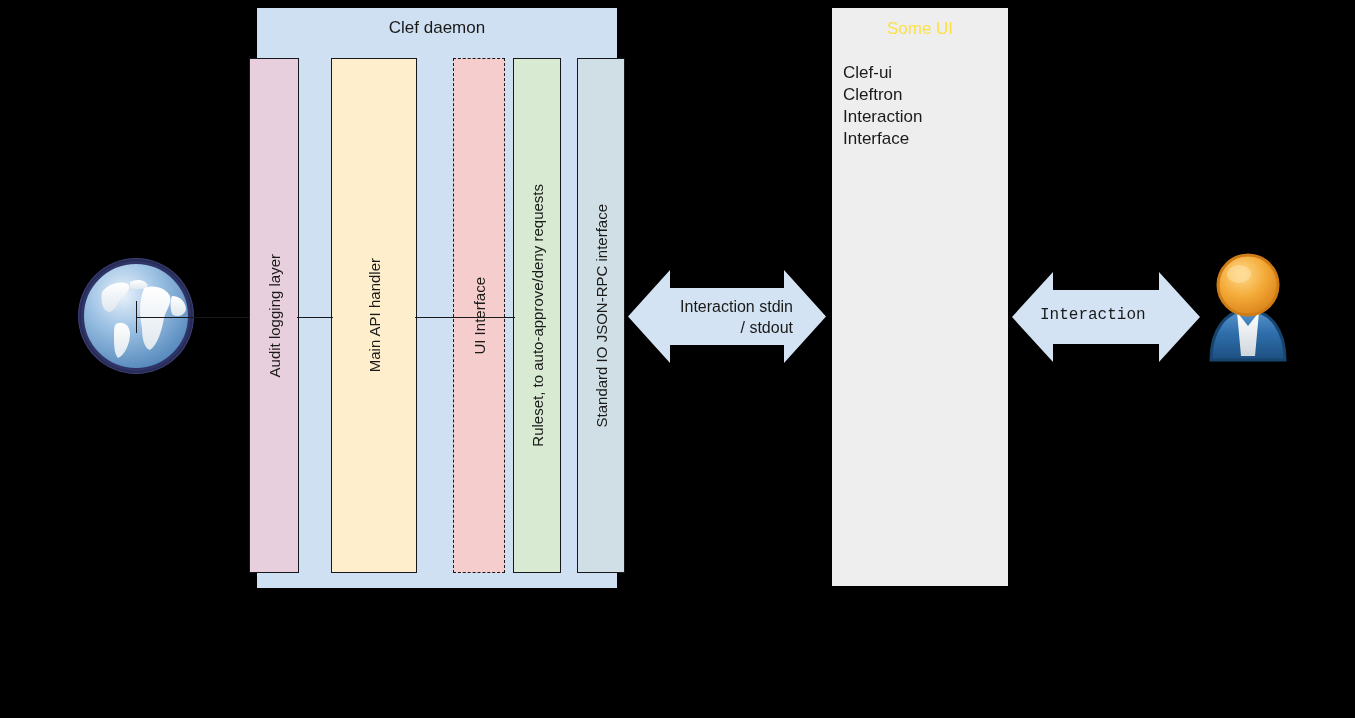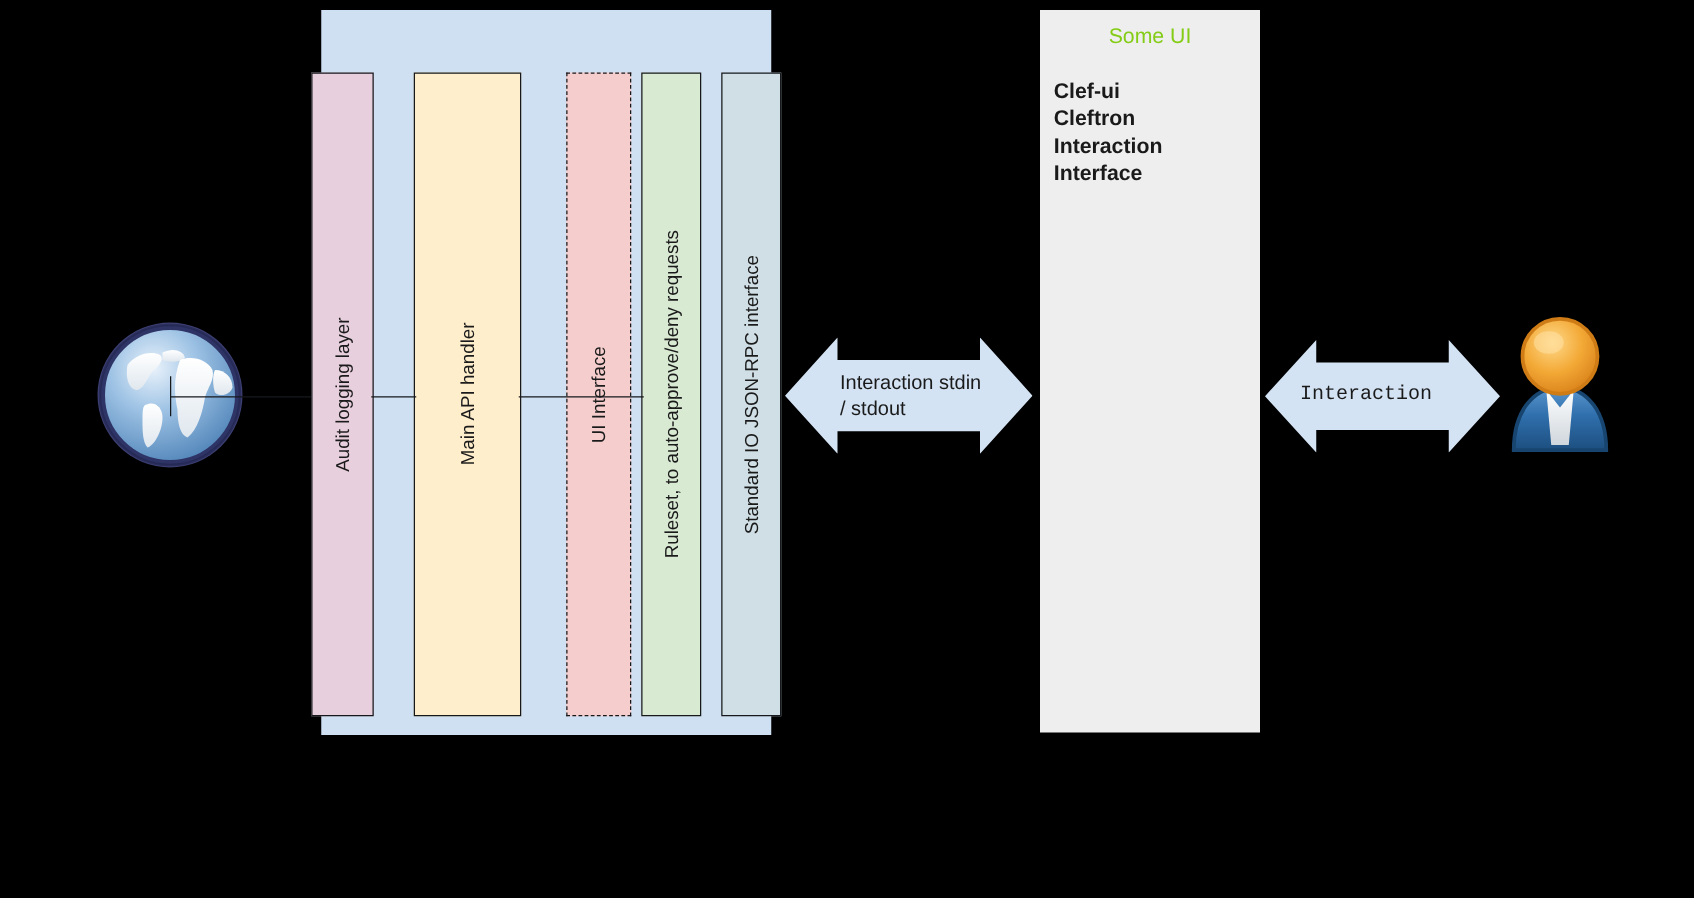--- a/index.html
+++ b/index.html
@@ -99,47 +99,47 @@
     background: #eeeeee;
   }
   .someui-title {
     position: absolute;
     left: 832px;
     top: 18px;
     width: 176px;
     text-align: center;
     font-size: 17px;
     line-height: 22px;
-    color: #84cc16;
+    color: #fde047;
   }
   .someui-list {
     position: absolute;
     left: 843px;
     top: 62px;
     width: 160px;
     font-size: 17px;
     line-height: 22px;
     color: #1a1a1a;
   }
-  .someui-list div { white-space: nowrap; font-weight: bold; }
+  .someui-list div { white-space: nowrap; }
 
   
   .arrow {
     position: absolute;
   }
   .arrow svg { display: block; }
   .arrow-label {
     position: absolute;
     font-size: 16px;
     line-height: 21px;
     color: #1a1a1a;
     white-space: pre-line;
   }
   .arrow1 { left: 628px; top: 270px; }
-  .arrow1-label { left: 672px; top: 296px; width: 150px; }
+  .arrow1-label { left: 643px; top: 296px; width: 150px; text-align: right; }
   .arrow2 { left: 1012px; top: 272px; }
   .arrow2-label { left: 1040px; top: 305px; width: 140px; font-family: Liberation Mono, monospace; }
 
   
   .icon {
     position: absolute;
   }
   .globe-icon { left: 72px; top: 252px; width: 128px; height: 128px; }
   .user-icon  { left: 1199px; top: 252px; width: 98px;  height: 110px; }
 </style>
@@ -178,20 +178,21 @@
       <path d="M100 44 C108 44 114 50 114 58 C112 64 104 66 100 62
                C98 56 98 48 100 44 Z" fill="url(#landGrad)"></path>
       <circle cx="64" cy="64" r="54" fill="none" stroke="#2f3466" stroke-width="4"></circle>
       <circle cx="64" cy="64" r="56" fill="none" stroke="#1d2048" stroke-width="2" opacity="0.55"></circle>
     </svg>
   </div>
   <div class="tickmark"></div>
   <div class="connector c-globe"></div>
 
   <div class="daemon-box"></div>
+  <div class="daemon-title">Clef daemon</div>
 
   <div class="layer audit">
     <span class="layer-label">Audit logging layer</span>
   </div>
 
   <div class="layer api">
     <span class="layer-label">Main API handler</span>
   </div>
 
   <div class="layer uiif">

